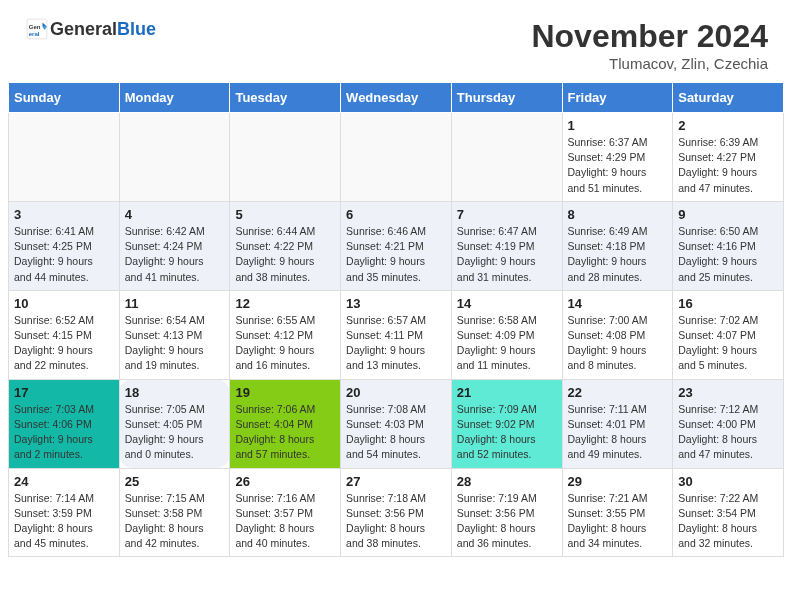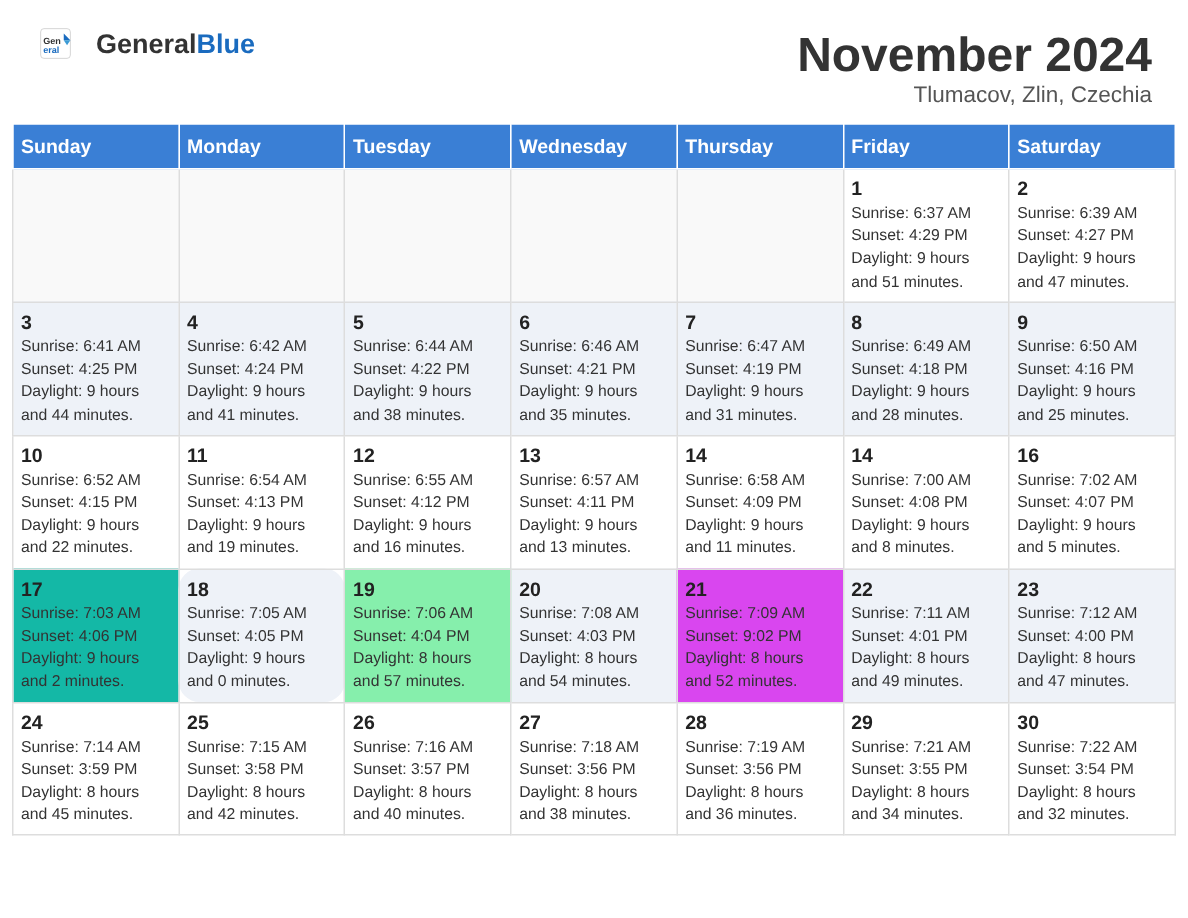--- a/index.html
+++ b/index.html
@@ -12,21 +12,21 @@
     }
     .header {
       display: flex;
       justify-content: space-between;
       align-items: flex-start;
       padding: 18px 24px 10px 24px;
     }
     .logo {
       display: flex;
       align-items: center;
-      gap: 16px;
+      gap: 2px;
     }
     .logo-icon {
       width: 22px;
       height: 22px;
       margin-left: 2px;
     }
     .title-section {
       text-align: right;
     }
     .month-title {
@@ -245,35 +245,35 @@
 Daylight: 9 hours
 and 2 minutes.</div>
         </td>
         <td class="calendar-cell" style="background: rgb(238, 242, 248); border-radius: 14px;">
           <span class="day-number">18</span>
           <div class="cell-detail" style="white-space: pre-line;">Sunrise: 7:05 AM
 Sunset: 4:05 PM
 Daylight: 9 hours
 and 0 minutes.</div>
         </td>
-        <td class="calendar-cell" style="background: #86efac;">
+        <td class="calendar-cell" style="background: #84cc16;">
           <span class="day-number">19</span>
           <div class="cell-detail" style="white-space: pre-line;">Sunrise: 7:06 AM
 Sunset: 4:04 PM
 Daylight: 8 hours
 and 57 minutes.</div>
         </td>
         <td class="calendar-cell" style="background: rgb(238, 242, 248);">
           <span class="day-number">20</span>
           <div class="cell-detail" style="white-space: pre-line;">Sunrise: 7:08 AM
 Sunset: 4:03 PM
 Daylight: 8 hours
 and 54 minutes.</div>
         </td>
-        <td class="calendar-cell" style="background: #d946ef;">
+        <td class="calendar-cell" style="background: #5eead4;">
           <span class="day-number">21</span>
           <div class="cell-detail" style="white-space: pre-line;">Sunrise: 7:09 AM
 Sunset: 9:02 PM
 Daylight: 8 hours
 and 52 minutes.</div>
         </td>
         <td class="calendar-cell" style="background: rgb(238, 242, 248);">
           <span class="day-number">22</span>
           <div class="cell-detail" style="white-space: pre-line;">Sunrise: 7:11 AM
 Sunset: 4:01 PM

